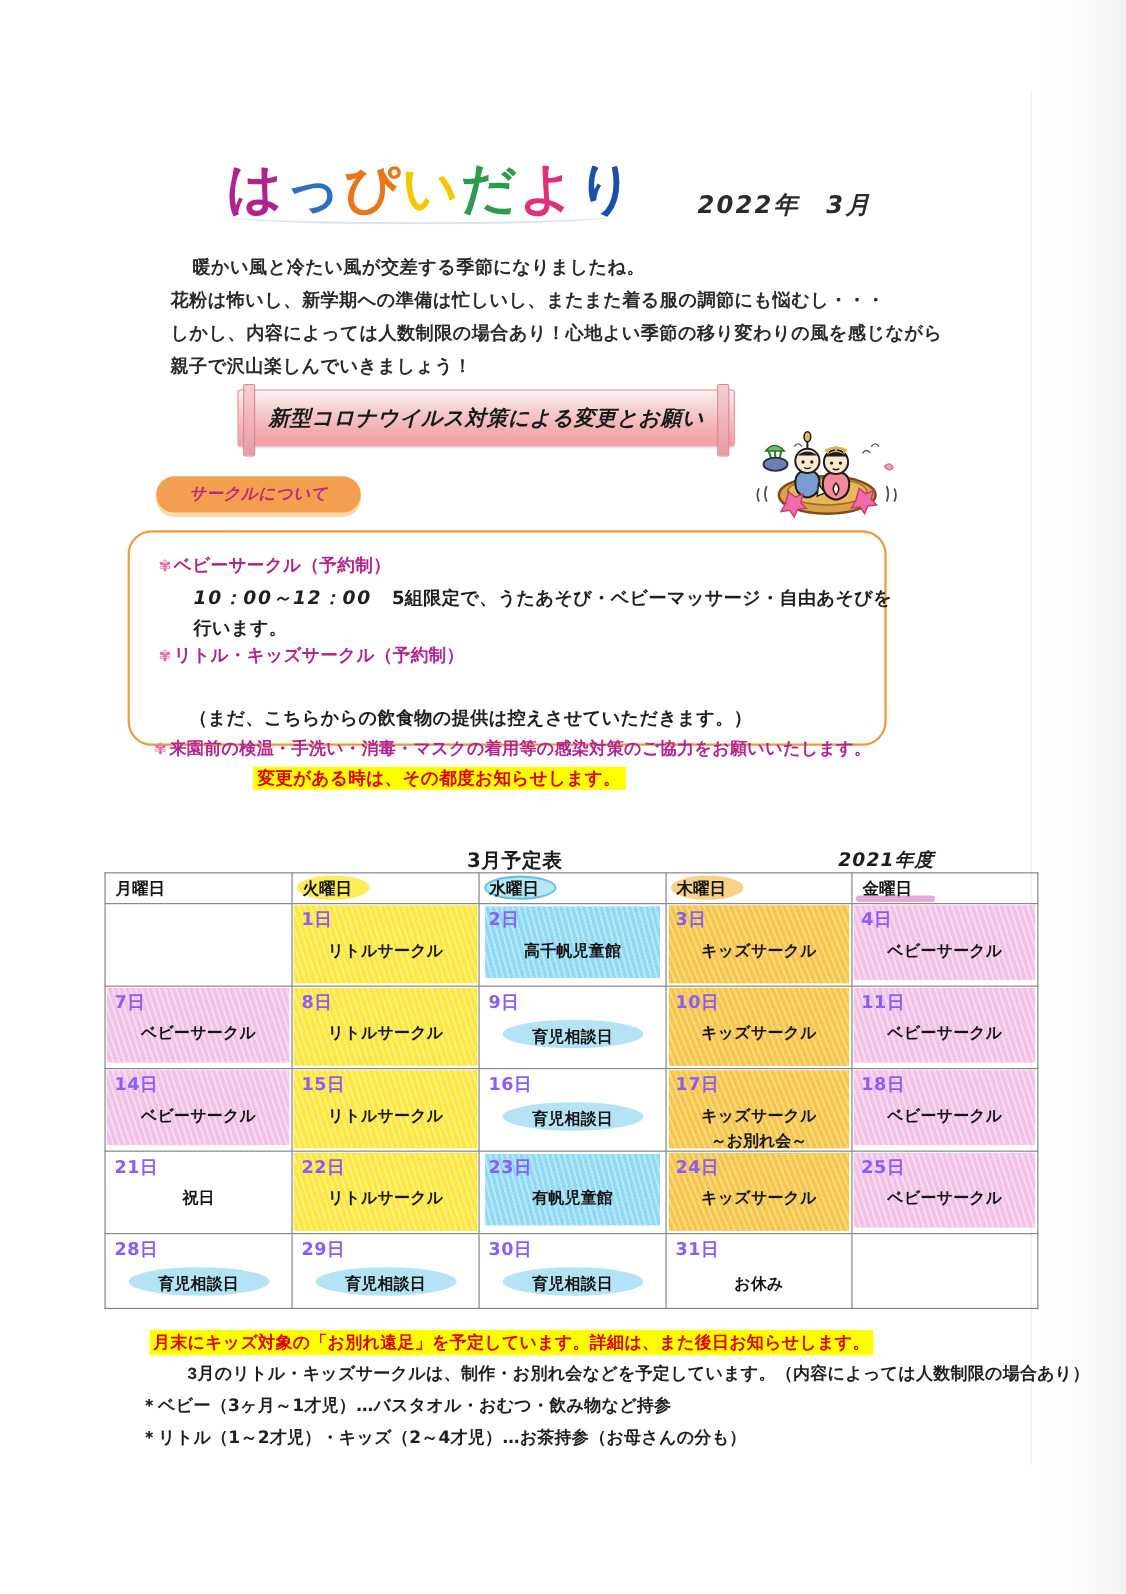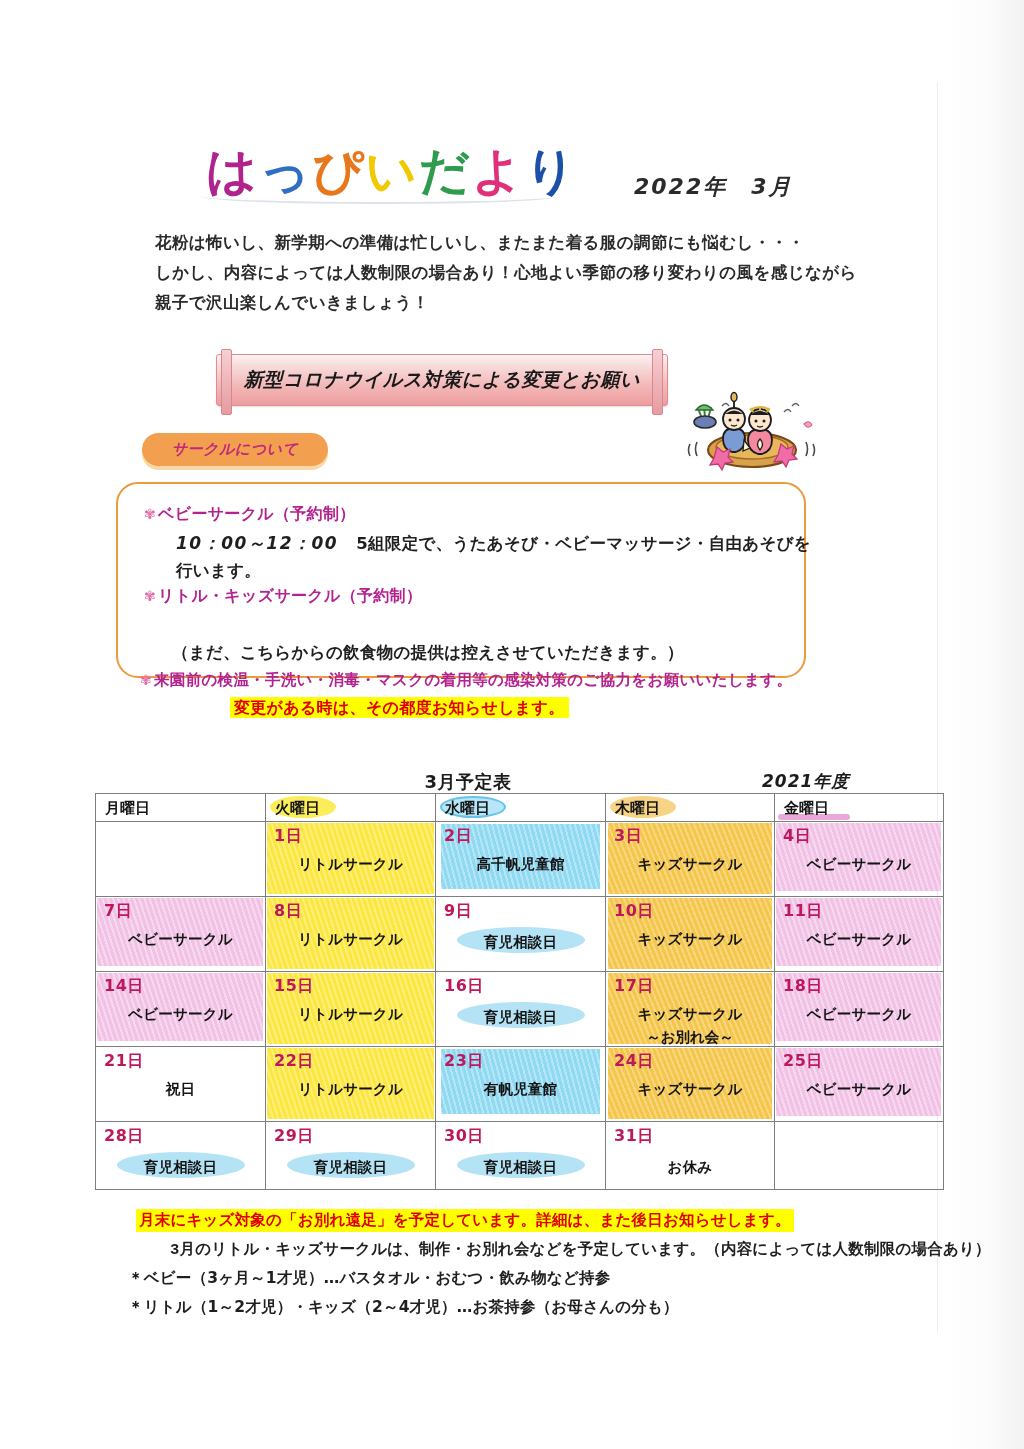--- a/index.html
+++ b/index.html
@@ -266,21 +266,21 @@
     background: #eaa8d8;
     border-radius: 3px;
     z-index: 1;
   }
 
   .day-num {
     position: absolute;
     left: 8px; top: 4px;
     font-size: 16px;
     font-weight: bold;
-    color: #be185d;
+    color: #8b5cf6;
     z-index: 3;
     letter-spacing: .5px;
   }
   .day-event {
     position: absolute;
     left: 0; right: 0; top: 33px;
     text-align: center;
     font-size: 14.5px;
     font-weight: bold;
     color: #141414;
@@ -370,20 +370,21 @@
 
 <div class="masthead">
   <div class="title-rainbow">
     <span class="tc0">は</span><span class="tc1">っ</span><span class="tc2">ぴ</span><span class="tc3">い</span><span class="tc4">だ</span><span class="tc5">よ</span><span class="tc6">り</span>
   </div>
   <div class="title-swoosh"></div>
 </div>
 <div class="issue-date">2022年　3月</div>
 
 <div class="intro">
+  <p class="indent">暖かい風と冷たい風が交差する季節になりましたね。</p>
   <p>花粉は怖いし、新学期への準備は忙しいし、またまた着る服の調節にも悩むし・・・</p>
   <p>しかし、内容によっては人数制限の場合あり！心地よい季節の移り変わりの風を感じながら</p>
   <p>親子で沢山楽しんでいきましょう！</p>
 </div>
 
 <div class="covid-banner">
   <div class="covid-banner-text">新型コロナウイルス対策による変更とお願い</div>
 </div>
 
 <div class="hina-illustration">

